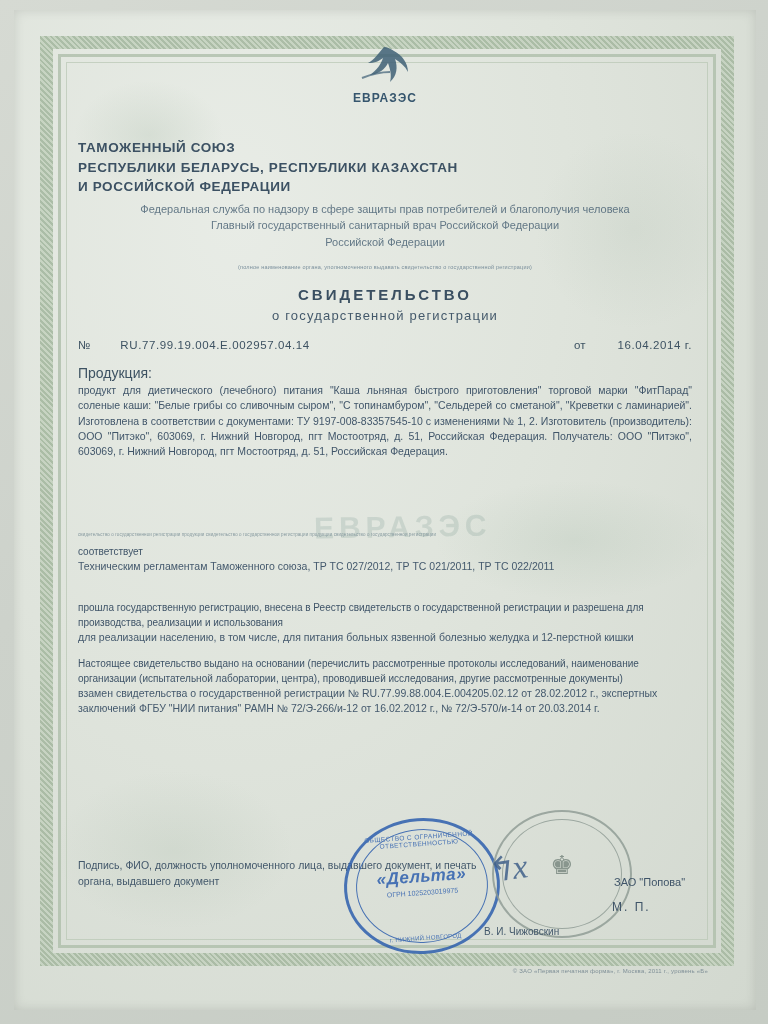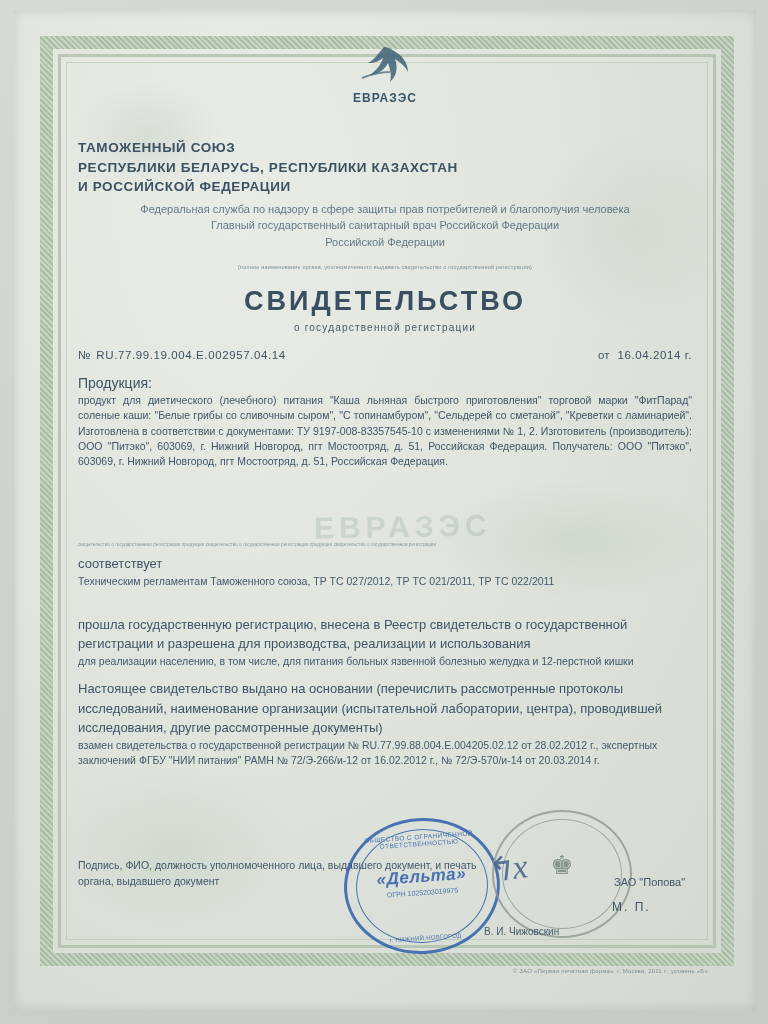--- a/index.html
+++ b/index.html
@@ -124,42 +124,42 @@
   .tiny-note {
     text-align: center;
     font-size: 5.5px;
     color: #7a8f9c;
     margin-top: 14px;
     letter-spacing: .2px;
   }
 
   .doc-title {
     text-align: center;
-    font-size: 27px;
+    font-size: 15px;
     font-weight: bold;
     letter-spacing: 3px;
     margin-top: 16px;
     color: #3a4f61;
   }
   .doc-subtitle {
     text-align: center;
-    font-size: 10px;
+    font-size: 13px;
     letter-spacing: 1.2px;
     margin-top: 5px;
     color: #44596b;
   }
 
   .numrow {
     margin-top: 16px;
     font-size: 11.5px;
     display: flex;
     align-items: baseline;
   }
   .numrow .lbl { margin-right: 6px; }
-  .numrow .val { letter-spacing: .6px; }
+  .numrow .val { letter-spacing: .6px; margin-left: 24px; }
   .numrow .spacer { flex: 1; }
   .numrow .date-lbl { margin-right: 8px; }
 
   .field-label {
     font-size: 14px;
     margin-top: 14px;
   }
   .para {
     font-size: 10.5px;
     line-height: 1.45;
@@ -176,21 +176,21 @@
     font-size: 4.5px;
     color: #86999f;
     letter-spacing: .1px;
     line-height: 1.1;
     white-space: nowrap;
     overflow: hidden;
     margin-top: 8px;
   }
 
   .printed {
-    font-size: 13px;
+    font-size: 10px;
     line-height: 1.5;
     color: #3f5468;
   }
   .typed {
     font-size: 10.5px;
     line-height: 1.45;
     color: #44596d;
   }
 
   

